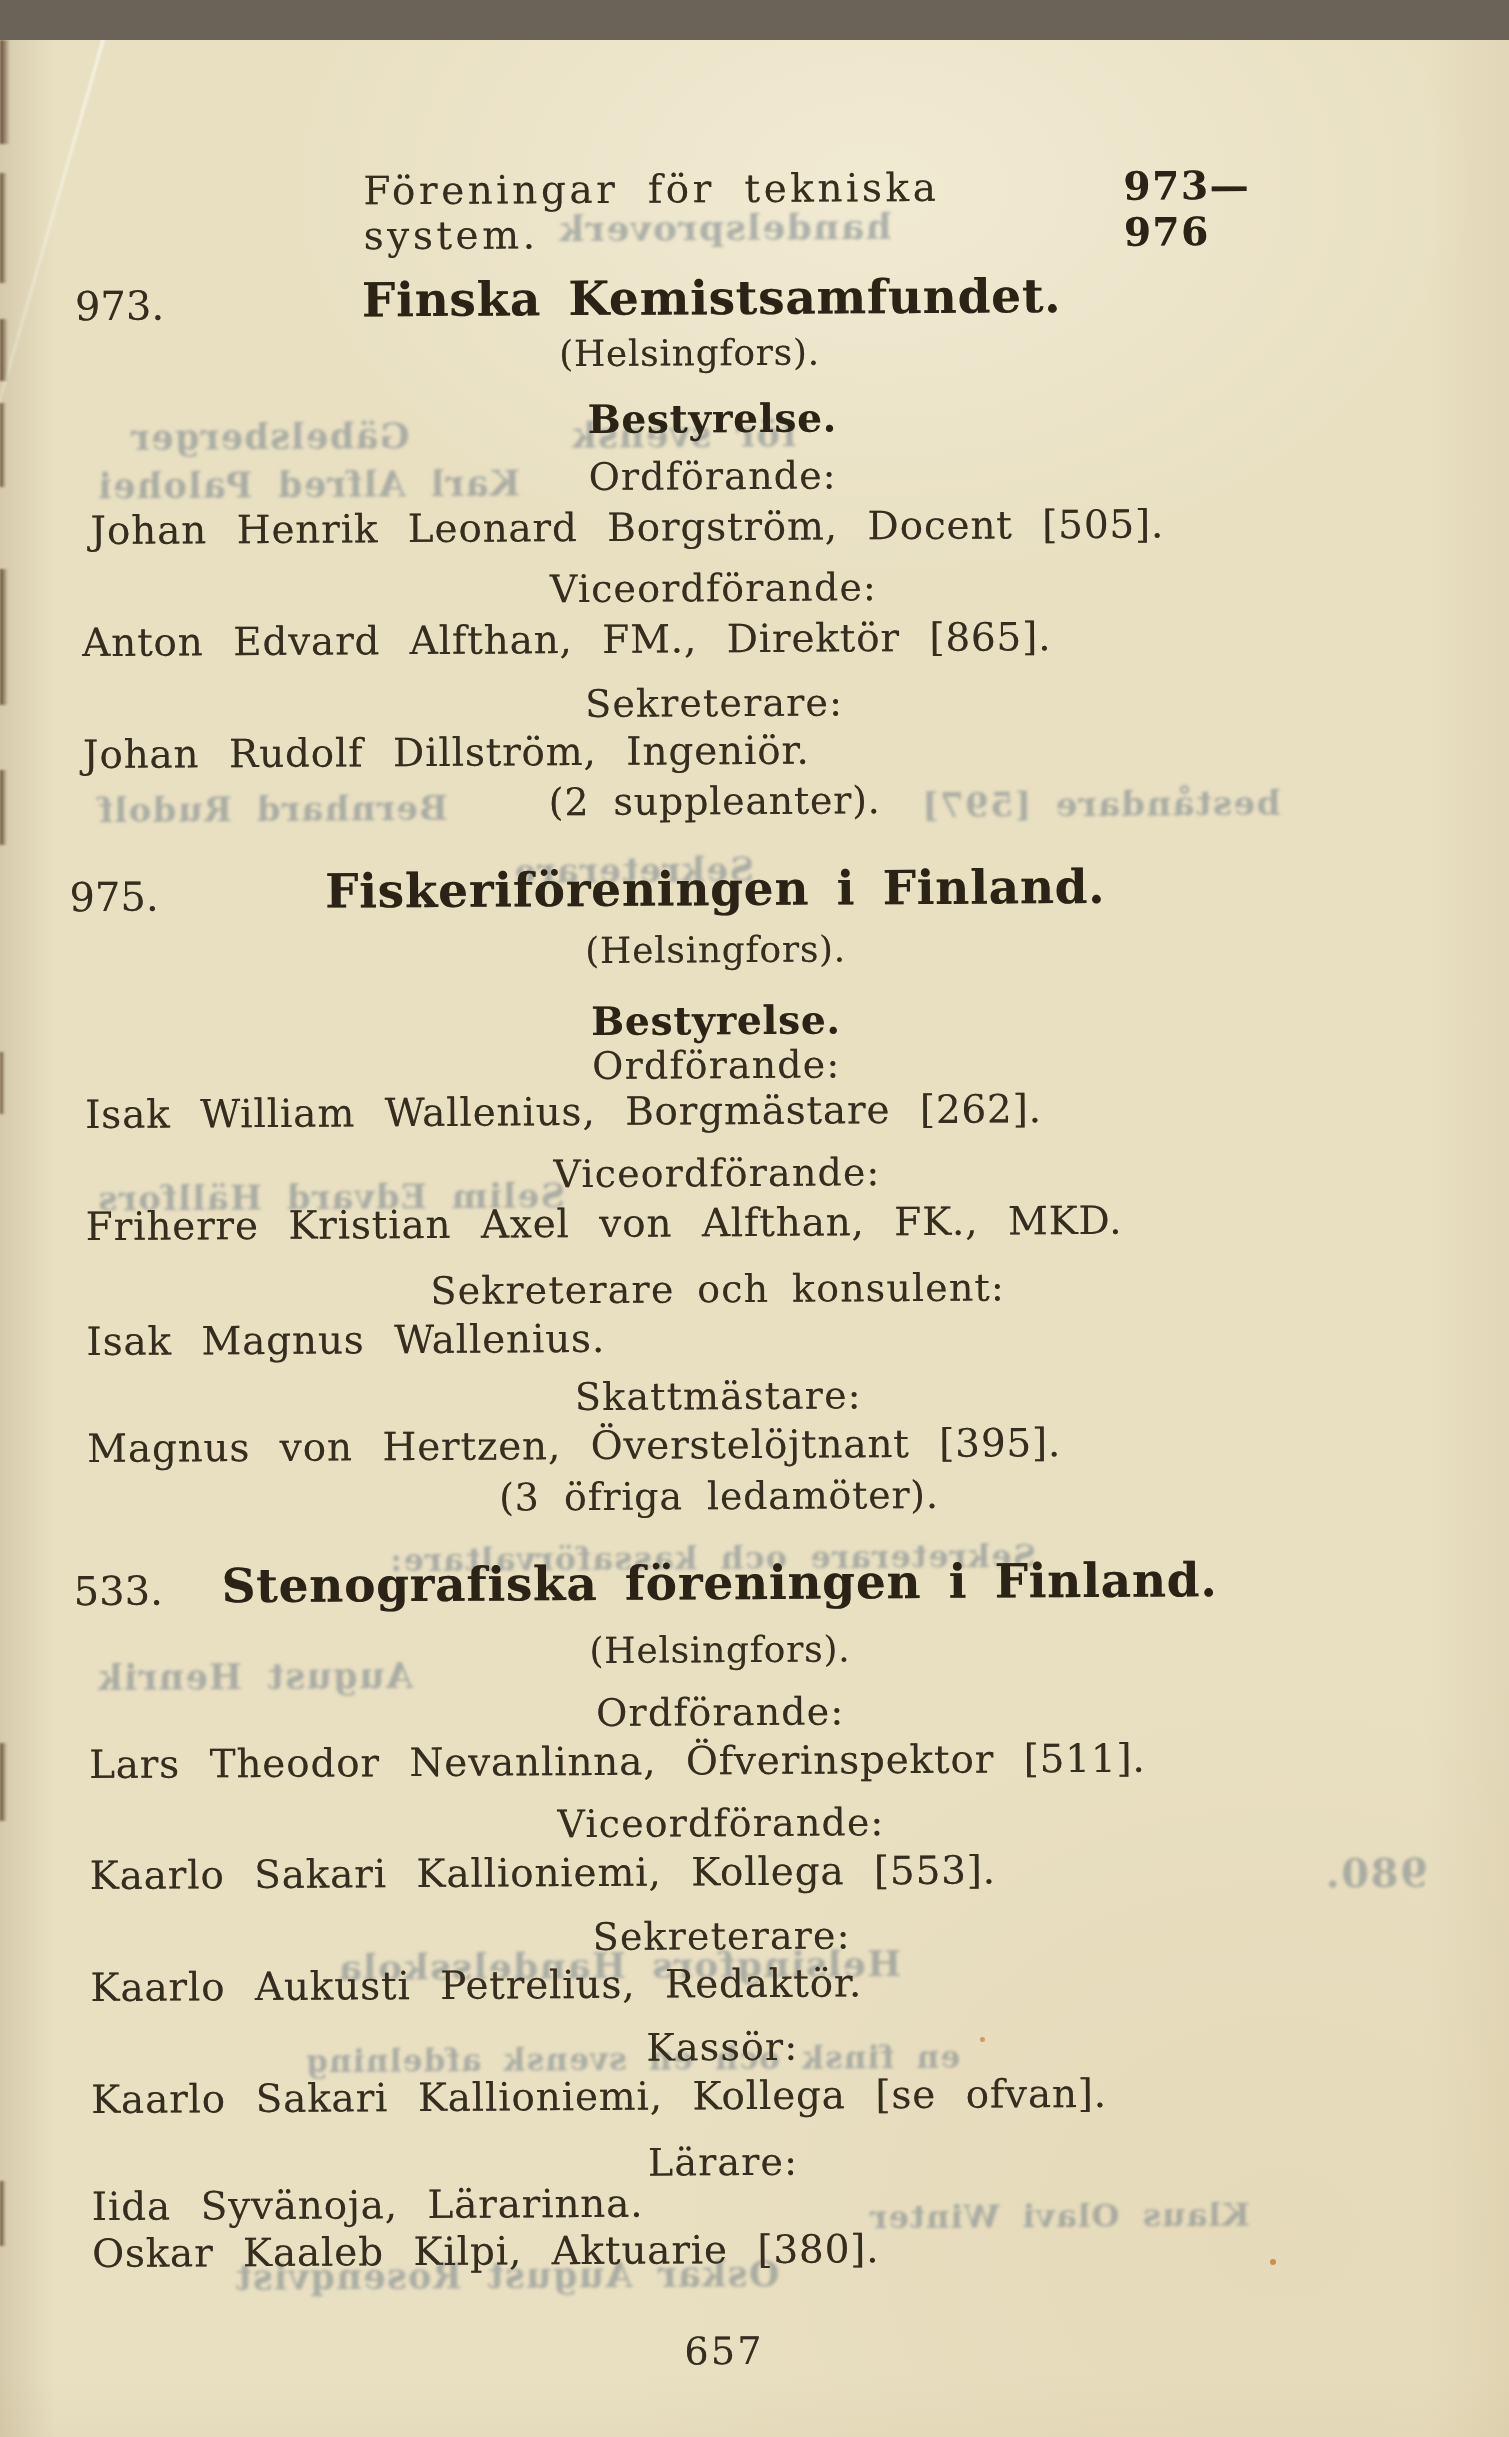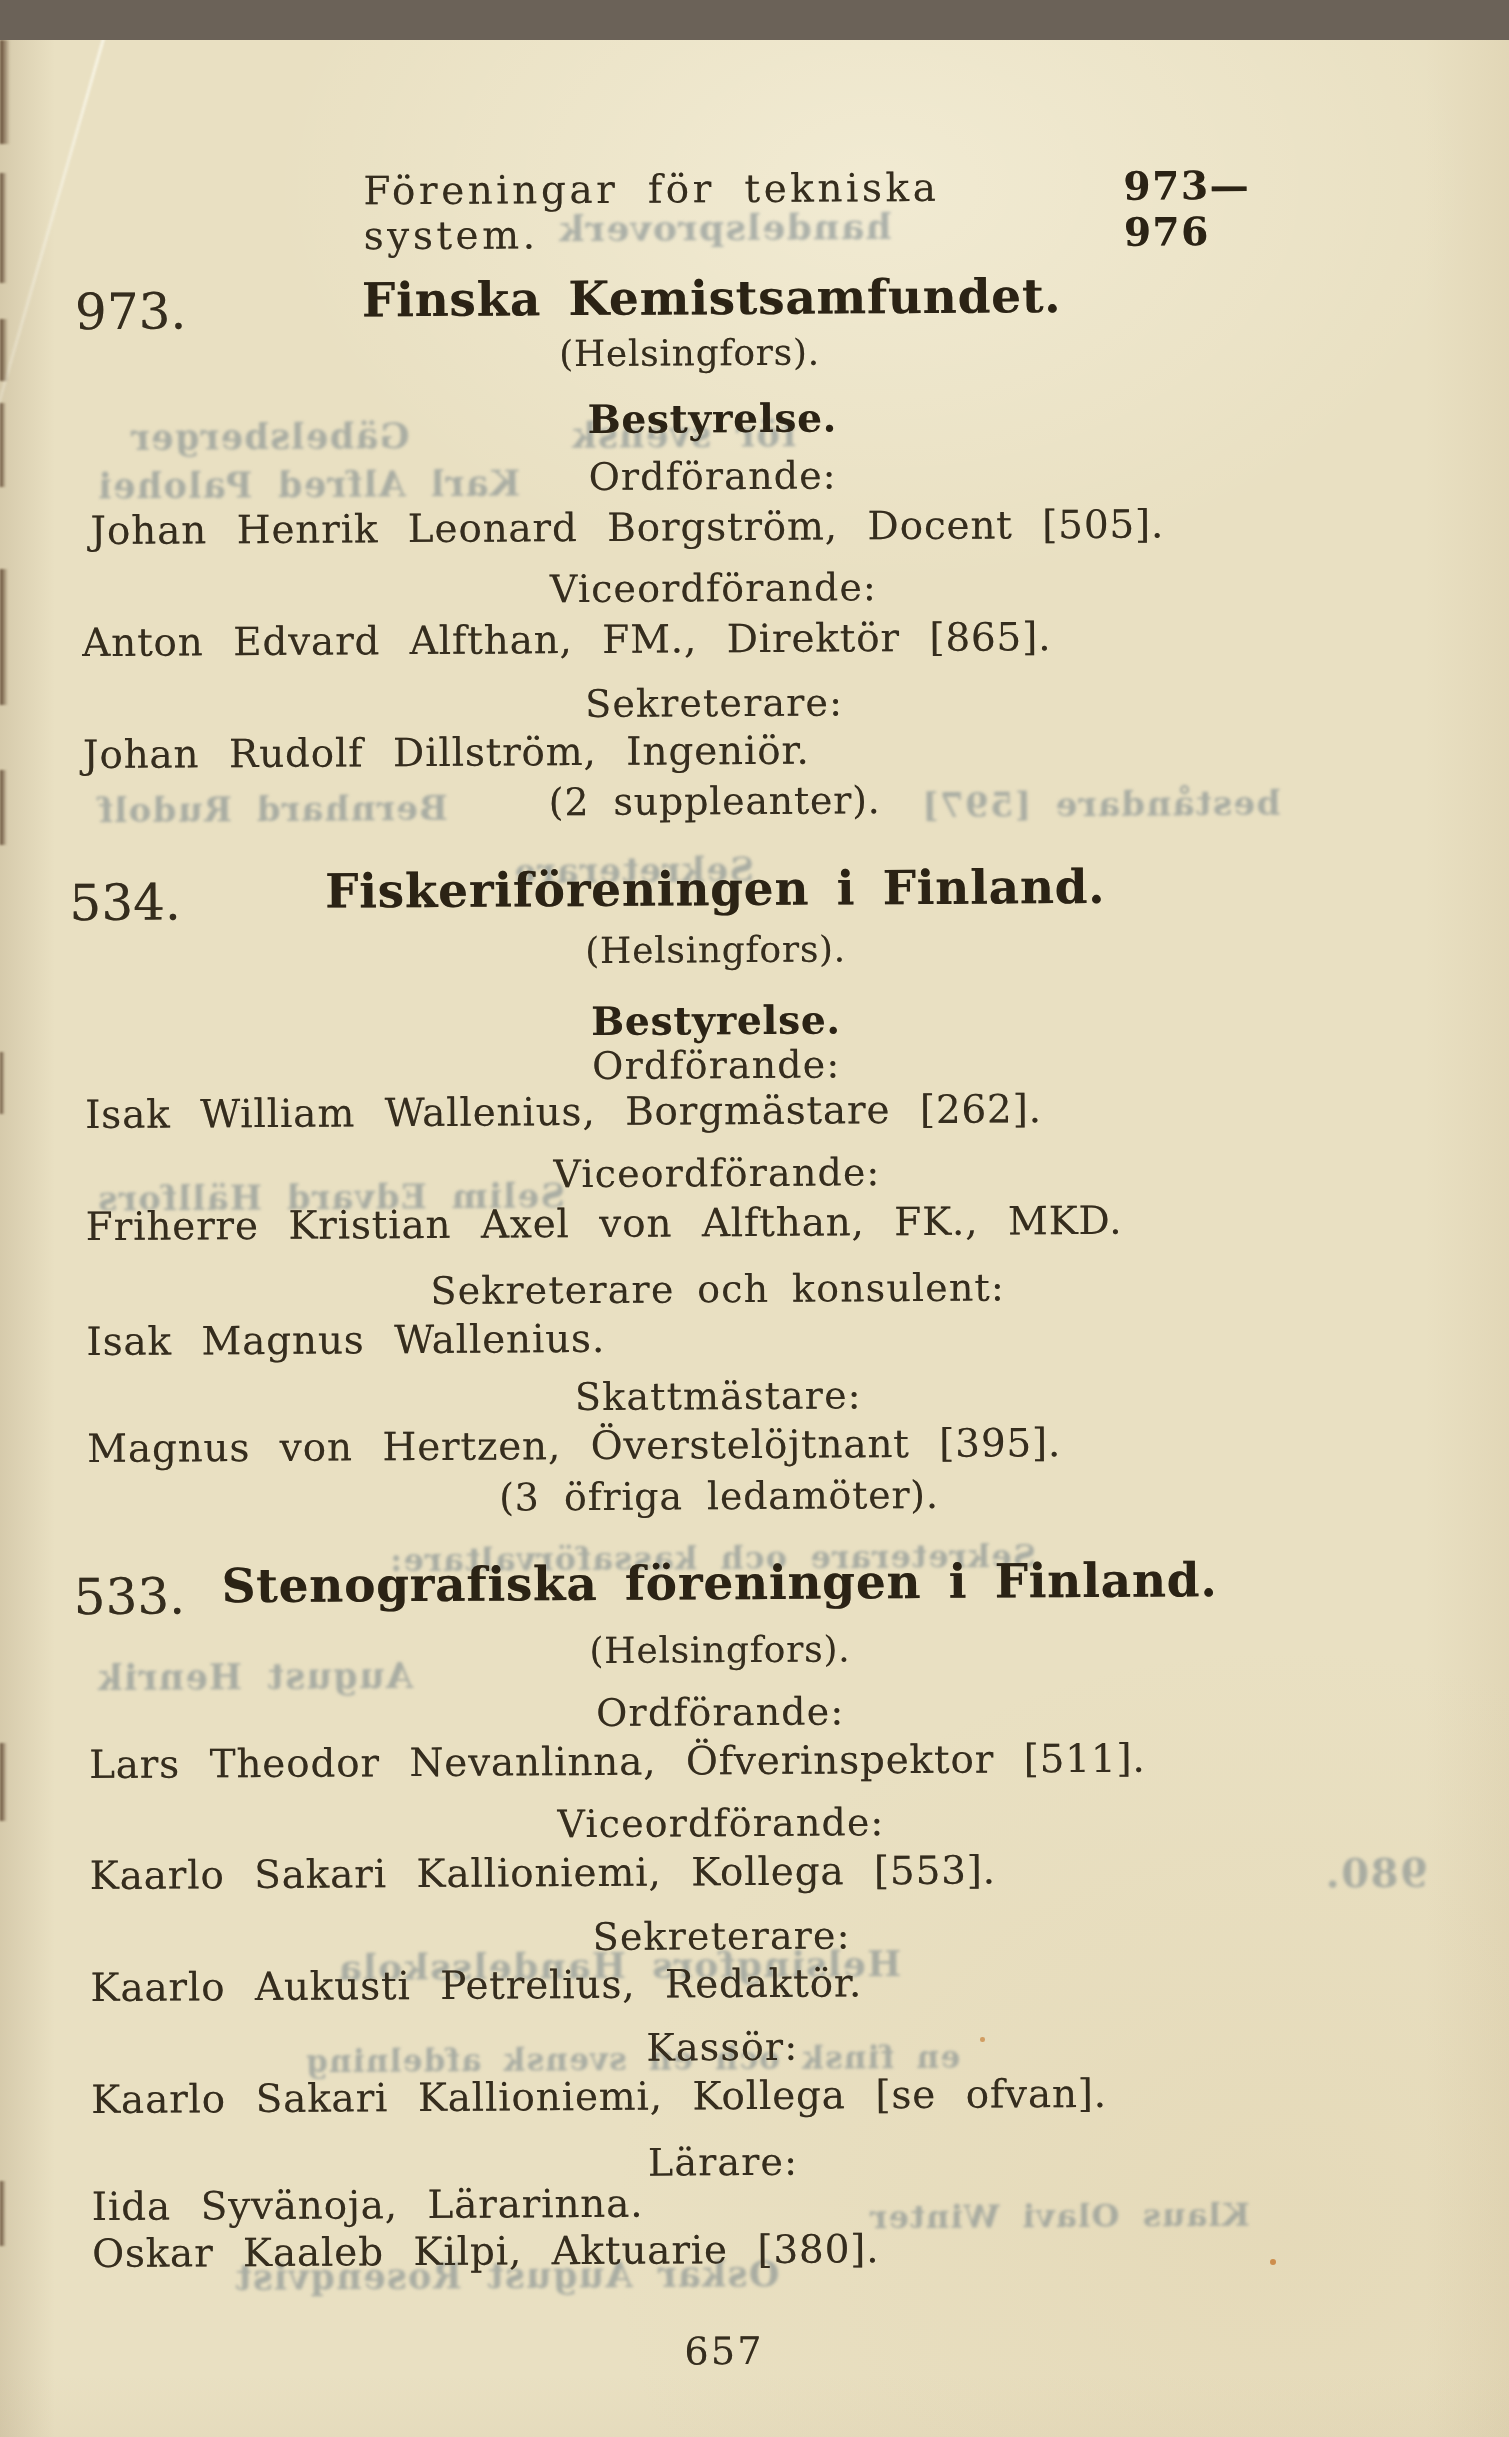--- a/index.html
+++ b/index.html
@@ -43,21 +43,21 @@
   }
   .note{font-size:38px;letter-spacing:.02em;word-spacing:.3em;}
   .location{font-size:36px;letter-spacing:.02em;}
   .board{font-size:39px;font-weight:bold;color:#2b2315;letter-spacing:.02em;}
   .entry-title{
     font-size:47px;font-weight:bold;color:#2b2315;
     letter-spacing:.015em;word-spacing:.22em;
   }
   .entry-number{
     position:absolute;left:-5.2px;top:7.8px;
-    font-size:50px;font-weight:normal;color:#352d1e;
+    font-size:40px;font-weight:normal;color:#352d1e;
   }
   .running-head{
     position:absolute;top:125px;left:86px;right:160px;
     display:flex;align-items:baseline;
     font-size:39px;letter-spacing:.09em;word-spacing:.35em;
     text-shadow:0 0 0.6px rgba(58,46,28,.45);
   }
   .running-head .rh-title{margin-left:284px;}
   .running-head .rh-range{margin-left:auto;margin-right:11.7px;font-weight:bold;letter-spacing:.04em;color:#2b2315;}
   .page-number{
@@ -145,21 +145,21 @@
       <div class="row name" style="top:577px;">Anton Edvard Alfthan, FM., Direktör [865].</div>
 
       <div class="row center role" style="top:642px;">Sekreterare:</div>
       <div class="row name" style="top:689px;">Johan Rudolf Dillström, Ingeniör.</div>
 
       <div class="row center note" style="top:740px;">(2 suppleanter).</div>
     </section>
 
     <section>
       <div class="row center" style="top:823px;">
-        <span class="entry-number" style="left:-14.3px;">534.</span>
+        <span class="entry-number" style="left:-14.3px;">975.</span>
         <span class="entry-title">Fiskeriföreningen i Finland.</span>
       </div>
       <div class="row center location" style="top:890px;">(Helsingfors).</div>
       <div class="row center board" style="top:959px;">Bestyrelse.</div>
 
       <div class="row center role" style="top:1004px;">Ordförande:</div>
       <div class="row name" style="top:1049px;">Isak William Wallenius, Borgmästare [262].</div>
 
       <div class="row center role" style="top:1112px;">Viceordförande:</div>
       <div class="row name" style="top:1161px;">Friherre Kristian Axel von Alfthan, FK., MKD.</div>

